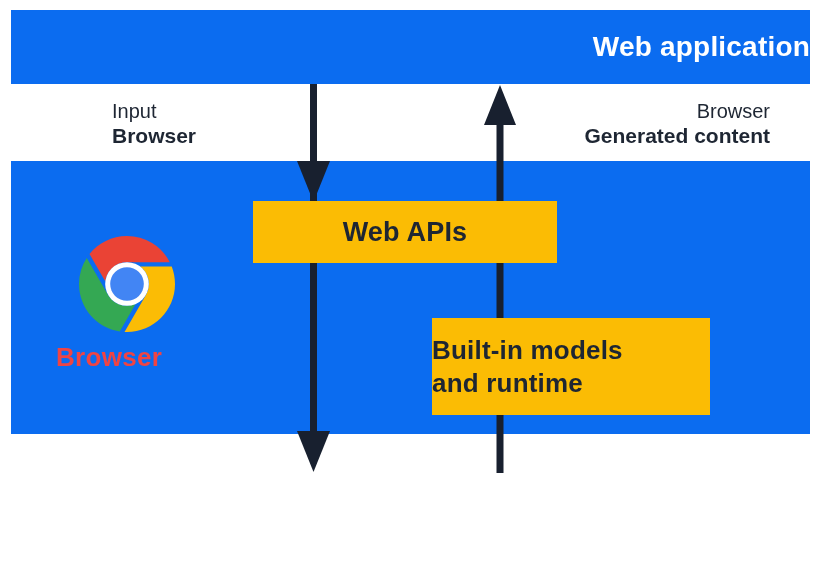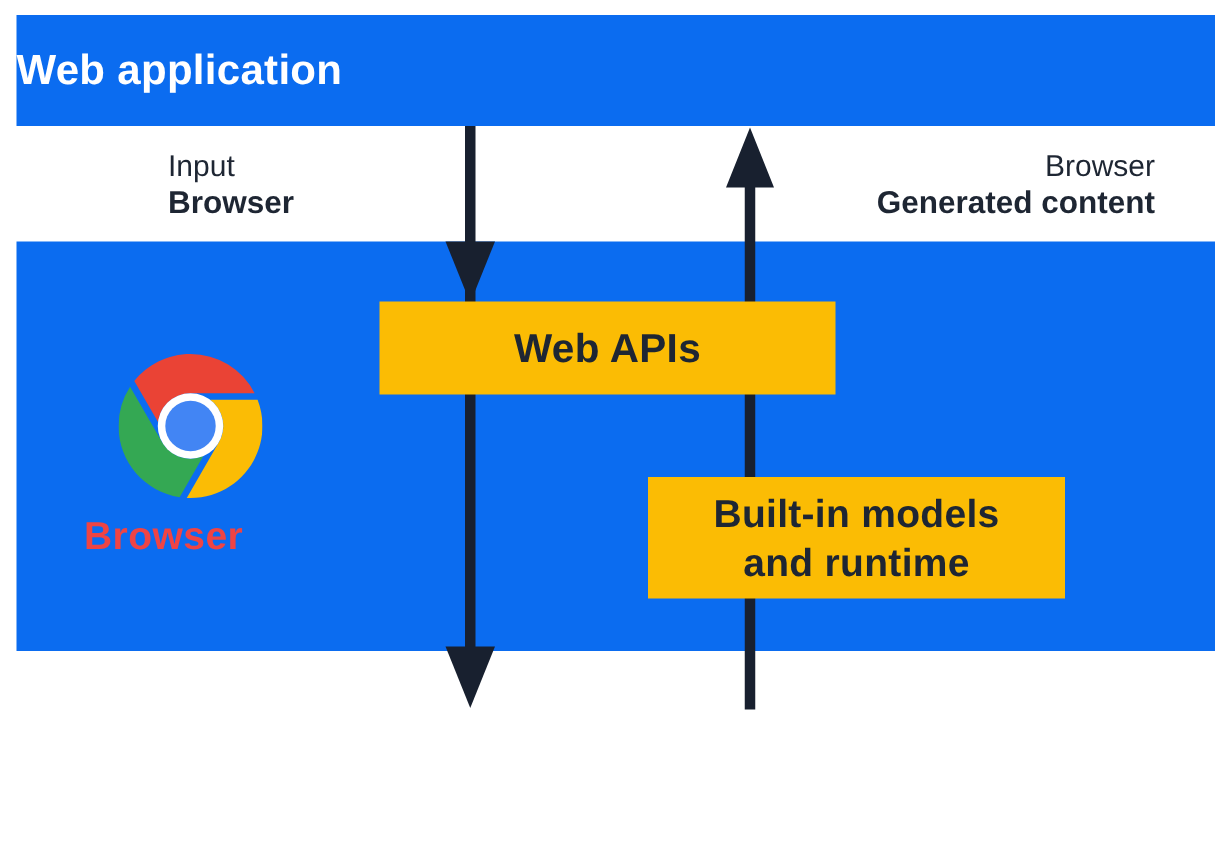--- a/index.html
+++ b/index.html
@@ -3,43 +3,43 @@
 <meta charset="utf-8">
 <style>
   html,body { margin:0; padding:0; background:#ffffff; }
   .canvas {
     position:relative; width:820px; height:566px; background:#ffffff;
     font-family:"Liberation Sans", sans-serif; overflow:hidden;
   }
   .layer {
     position:absolute; left:11px; width:799px; background:#0b6cf0; z-index:1;
   }
-  .layer-top    { top:10px;  height:74px; display:flex; align-items:center; justify-content:flex-start; }
+  .layer-top    { top:10px;  height:74px; display:flex; align-items:center; justify-content:flex-end; }
   .layer-mid    { top:161px; height:273px; }
   .layer-bottom { top:473px; height:82px; display:flex; align-items:center; justify-content:center; }
   .layer-title  { color:#ffffff; font-size:28px; font-weight:700; letter-spacing:0.2px; }
 
   .io-block { position:absolute; top:99px; color:#1e2633; z-index:2; }
   .io-input  { left:112px; text-align:left; }
   .io-output { right:50px; text-align:right; }
   .io-caption { font-size:20px; line-height:24px; font-weight:400; }
   .io-value   { font-size:21px; line-height:25px; font-weight:700; }
 
   .arrows { position:absolute; left:0; top:0; z-index:2; }
 
   .api-box {
     position:absolute; left:253px; top:201px; width:304px; height:62px;
     background:#fbbc04; z-index:3;
     display:flex; align-items:center; justify-content:center;
     color:#1e2633; font-size:27px; font-weight:700; letter-spacing:0.2px;
   }
   .models-box {
-    position:absolute; left:432px; top:318px; width:278px; height:81px;
+    position:absolute; left:432px; top:318px; width:278px; height:97px;
     background:#fbbc04; z-index:3;
-    display:flex; flex-direction:column; align-items:center; justify-content:center;
+    display:flex; flex-direction:column; align-items:flex-start; justify-content:center;
     color:#1e2633; font-size:26px; line-height:33px; font-weight:700;
     text-align:center; letter-spacing:0.2px;
   }
 
   .chrome-wrap { position:absolute; left:79px; top:236px; width:96px; height:96px; z-index:3; }
   .chrome-wrap svg { display:block; width:96px; height:96px; }
   .browser-label {
     position:absolute; left:56px; top:342px; width:160px; text-align:left;
     color:#ef4444; font-size:26px; font-weight:700; letter-spacing:0.3px; z-index:3;
   }

